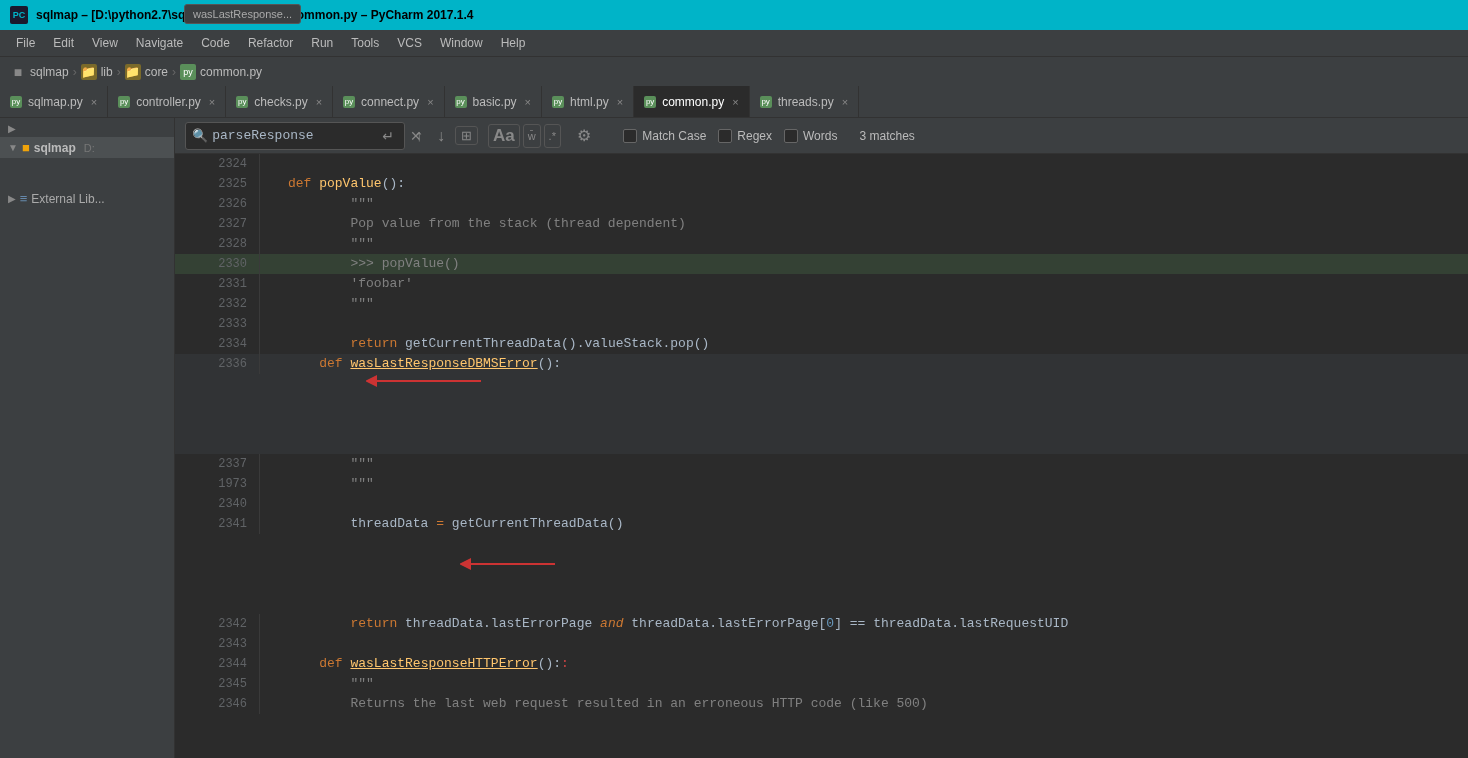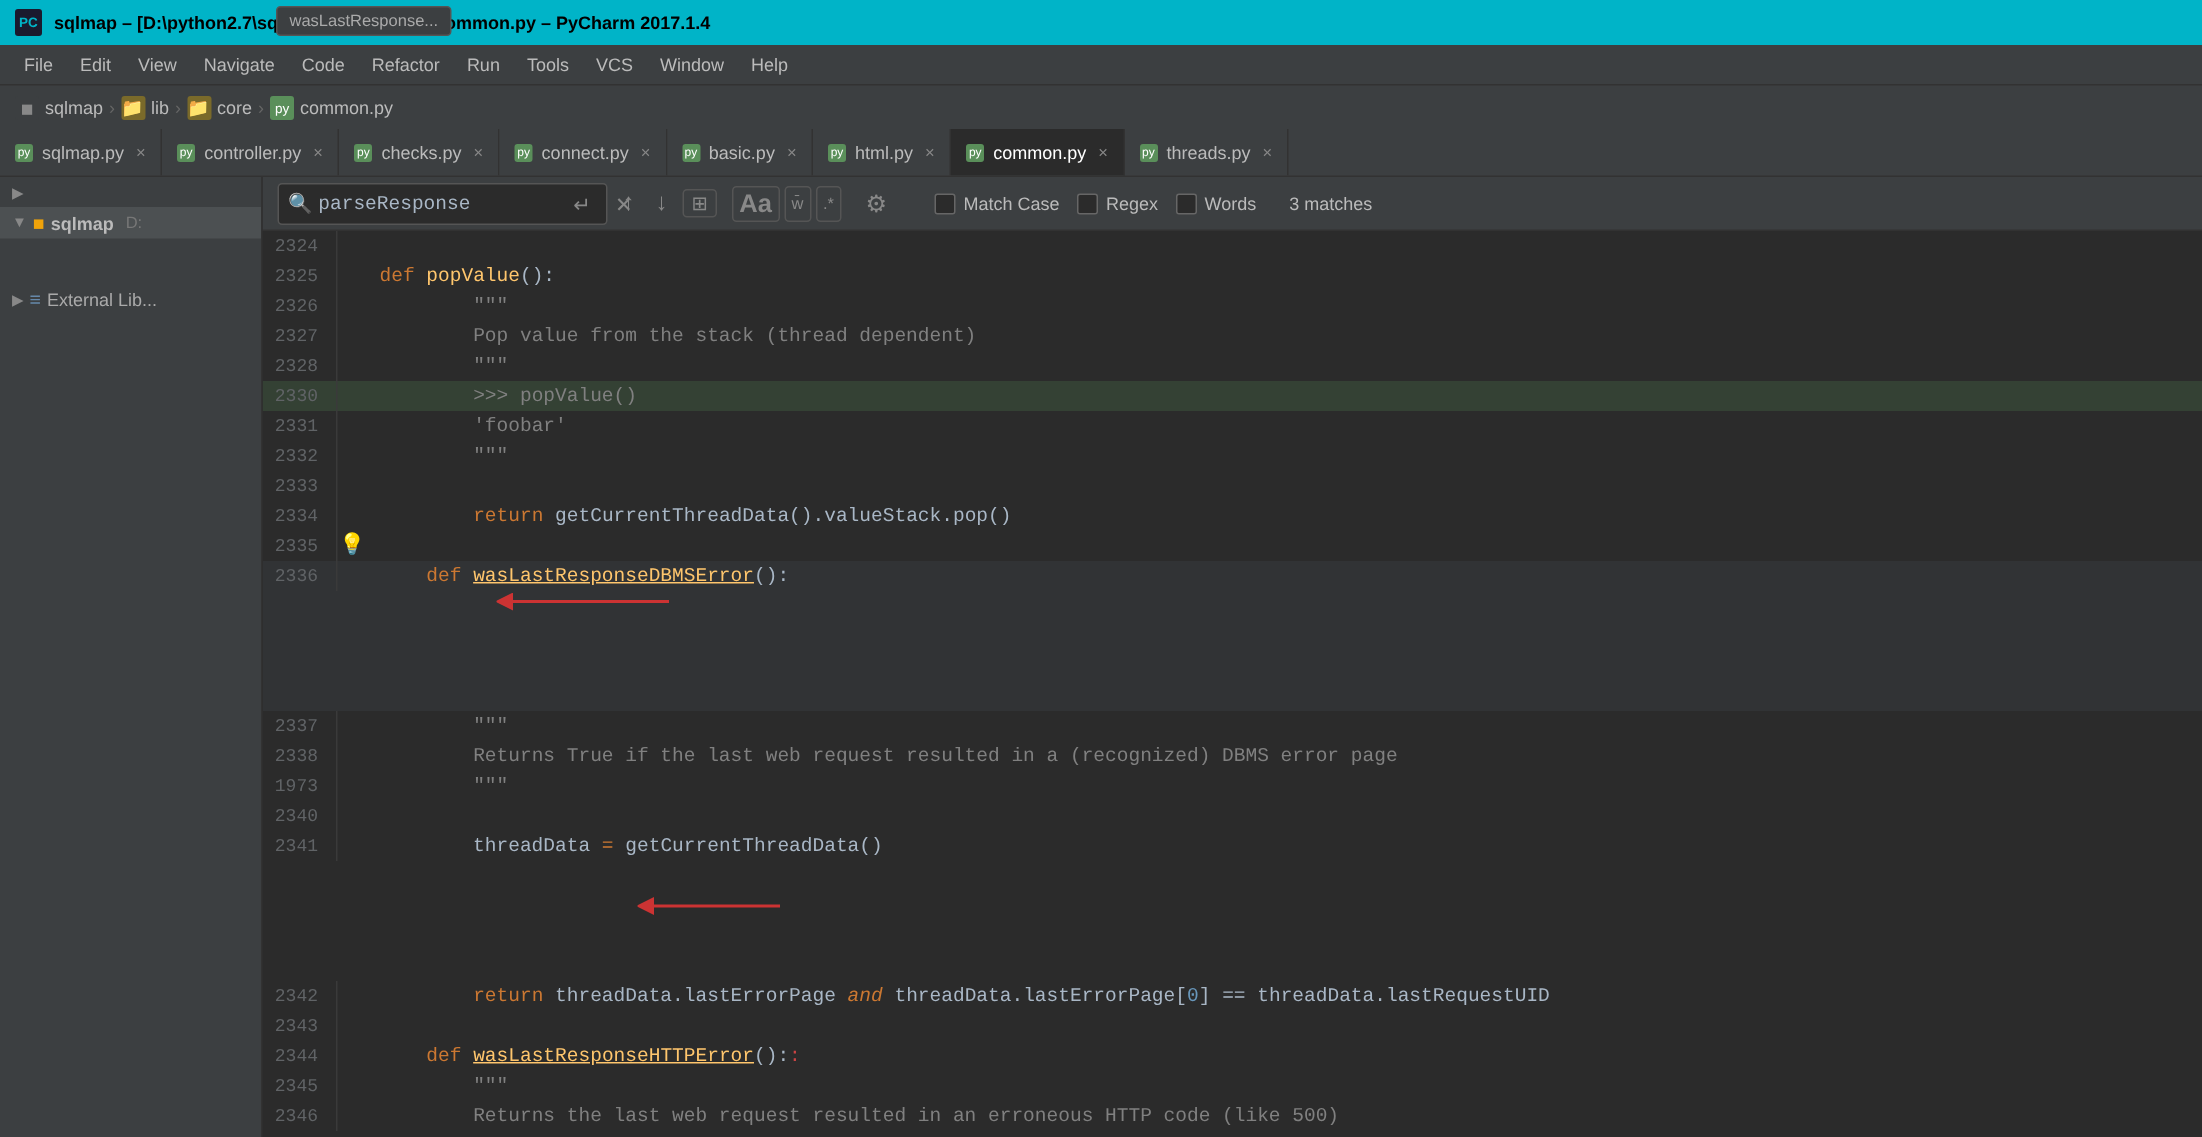--- a/index.html
+++ b/index.html
@@ -174,20 +174,21 @@
     .code-line.highlighted { background: #344134; }
     .line-number {
       min-width: 50px;
       text-align: right;
       padding-right: 12px;
       color: #606366;
       font-size: 12px;
       user-select: none;
       border-right: 1px solid #3a3a3a;
       margin-right: 0;
+      margin-left: 35px;
     }
     .line-gutter {
       width: 20px;
       min-width: 20px;
       display: flex; align-items: center; justify-content: center;
       color: #666;
       font-size: 11px;
     }
     .line-code {
       padding-left: 8px;
@@ -436,27 +437,20 @@
         <span class="line-gutter"></span>
         <span class="line-code"></span>
       </div>
 
       <div class="code-line">
         <span class="line-number">2334</span>
         <span class="line-gutter"></span>
         <span class="line-code">        <span class="kw">return</span> <span style="color:#a9b7c6;">getCurrentThreadData().valueStack.pop()</span></span>
       </div>
 
-      <div class="code-line">
-        <span class="line-number">2335</span>
-        <span class="line-gutter">
-            <span class="lightbulb">💡</span>
-          </span>
-        <span class="line-code"></span>
-      </div>
 
       <div class="code-line" style="background:#313335;">
         <span class="line-number">2336</span>
         <span class="line-gutter"></span>
         <span class="line-code"><span class="kw">    def</span> <span style="color:#ffc66d;"><span style="text-decoration:underline;text-decoration-color:#ffc66d;">wasLastResponseDBMSError</span></span>():
           <span style="display:inline-block;position:relative;">
             <svg width="120" height="18" style="vertical-align:middle;position:absolute;left:0;top:-2px;" viewBox="0 0 120 18">
               <defs>
                 <marker id="arrowhead1" markerWidth="6" markerHeight="6" refX="3" refY="3" orient="auto">
                   <polygon points="0 0, 6 3, 0 6" fill="#cc3333"></polygon>
@@ -467,25 +461,20 @@
           </span>
         </span>
       </div>
 
       <div class="code-line">
         <span class="line-number">2337</span>
         <span class="line-gutter"></span>
         <span class="line-code">        <span class="cm">"""</span></span>
       </div>
 
-      <div class="code-line">
-        <span class="line-number">2338</span>
-        <span class="line-gutter"></span>
-        <span class="line-code">        <span class="cm">Returns True if the last web request resulted in a (recognized) DBMS error page</span></span>
-      </div>
 
       <div class="code-line">
         <span class="line-number">1973</span>
         <span class="line-gutter"></span>
         <span class="line-code">        <span class="cm">"""</span></span>
       </div>
 
       <div class="code-line">
         <span class="line-number">2340</span>
         <span class="line-gutter"></span>

